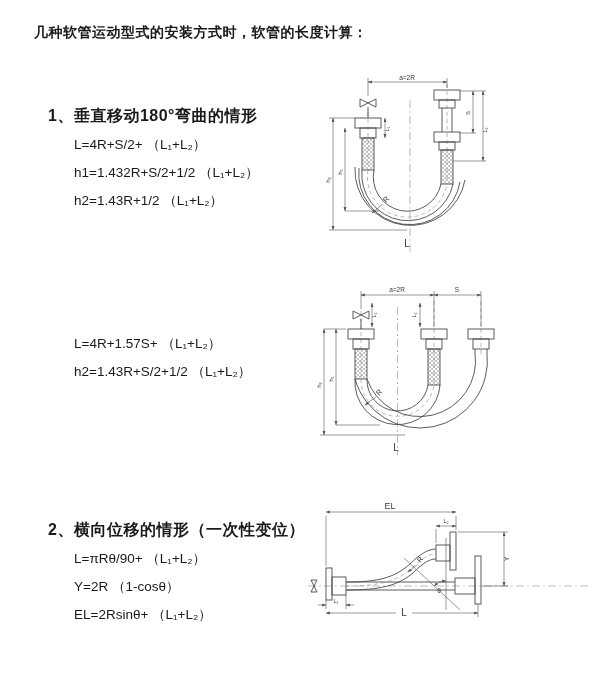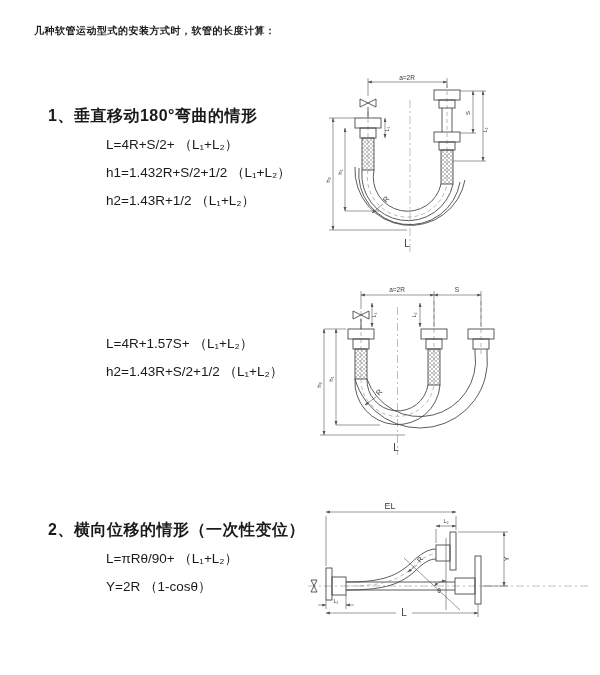--- a/index.html
+++ b/index.html
@@ -1,21 +1,21 @@
 <!DOCTYPE html>
 <html><head>
 <meta charset="utf-8">
 <style>
   html,body{margin:0;padding:0;background:#e8e8e8;}
   .page{position:relative;width:600px;height:675px;background:#ffffff;overflow:hidden;
         font-family:"Liberation Sans","DejaVu Sans",sans-serif;color:#1a1a1a;}
   .abs{position:absolute;}
-  .title{left:34px;top:24px;font-size:10px;font-weight:bold;letter-spacing:.5px;white-space:nowrap;}
+  .title{left:34px;top:24px;font-size:14px;font-weight:bold;letter-spacing:.5px;white-space:nowrap;}
   .sec-heading{font-size:16px;font-weight:bold;letter-spacing:.5px;white-space:nowrap;}
-  .formulas{font-size:13.5px;line-height:28px;white-space:nowrap;margin-left:32px;}
+  .formulas{font-size:13.5px;line-height:28px;white-space:nowrap;}
   .formula-line{height:28px;}
   svg{display:block;}
   svg text{font-family:"Liberation Sans","DejaVu Sans",sans-serif;fill:#3a3a3a;}
   .draw{stroke:#4a4a4a;stroke-width:.9;fill:none;}
   .dim{stroke:#555;stroke-width:.6;fill:none;}
   .cl{stroke:#909090;stroke-width:.6;fill:none;stroke-dasharray:8 3 2 3;}
   .cdash{stroke:#8a8a8a;stroke-width:.6;fill:none;stroke-dasharray:4 3;}
   .braid{stroke:#4a4a4a;stroke-width:.9;}
 </style>
 </head>
@@ -34,20 +34,21 @@
 
   <div class="abs formulas" style="left:74px;top:330px">
     <div class="formula-line">L=4R+1.57S+ （L₁+L₂）</div>
     <div class="formula-line">h2=1.43R+S/2+1/2 （L₁+L₂）</div>
   </div>
 
   <div class="abs sec-heading" style="left:48px;top:520px">2、横向位移的情形（一次性变位）</div>
   <div class="abs formulas" style="left:74px;top:545px">
     <div class="formula-line">L=πRθ/90+ （L₁+L₂）</div>
     <div class="formula-line">Y=2R （1-cosθ）</div>
+    <div class="formula-line">EL=2Rsinθ+ （L₁+L₂）</div>
   </div>
 
   <svg class="abs" style="left:315px;top:72px" width="275" height="190" viewBox="0 0 275 190">
     <defs>
       <marker id="arr1" orient="auto-start-reverse" markerWidth="8" markerHeight="6" refX="6.5" refY="2.5">
         <path d="M0,0 L7,2.5 L0,5 Z" fill="#555"></path>
       </marker>
       <pattern id="ht1" patternUnits="userSpaceOnUse" width="4" height="4">
         <path d="M0,0 L4,4 M4,0 L0,4" stroke="#8a8a8a" stroke-width=".5"></path>
       </pattern>

